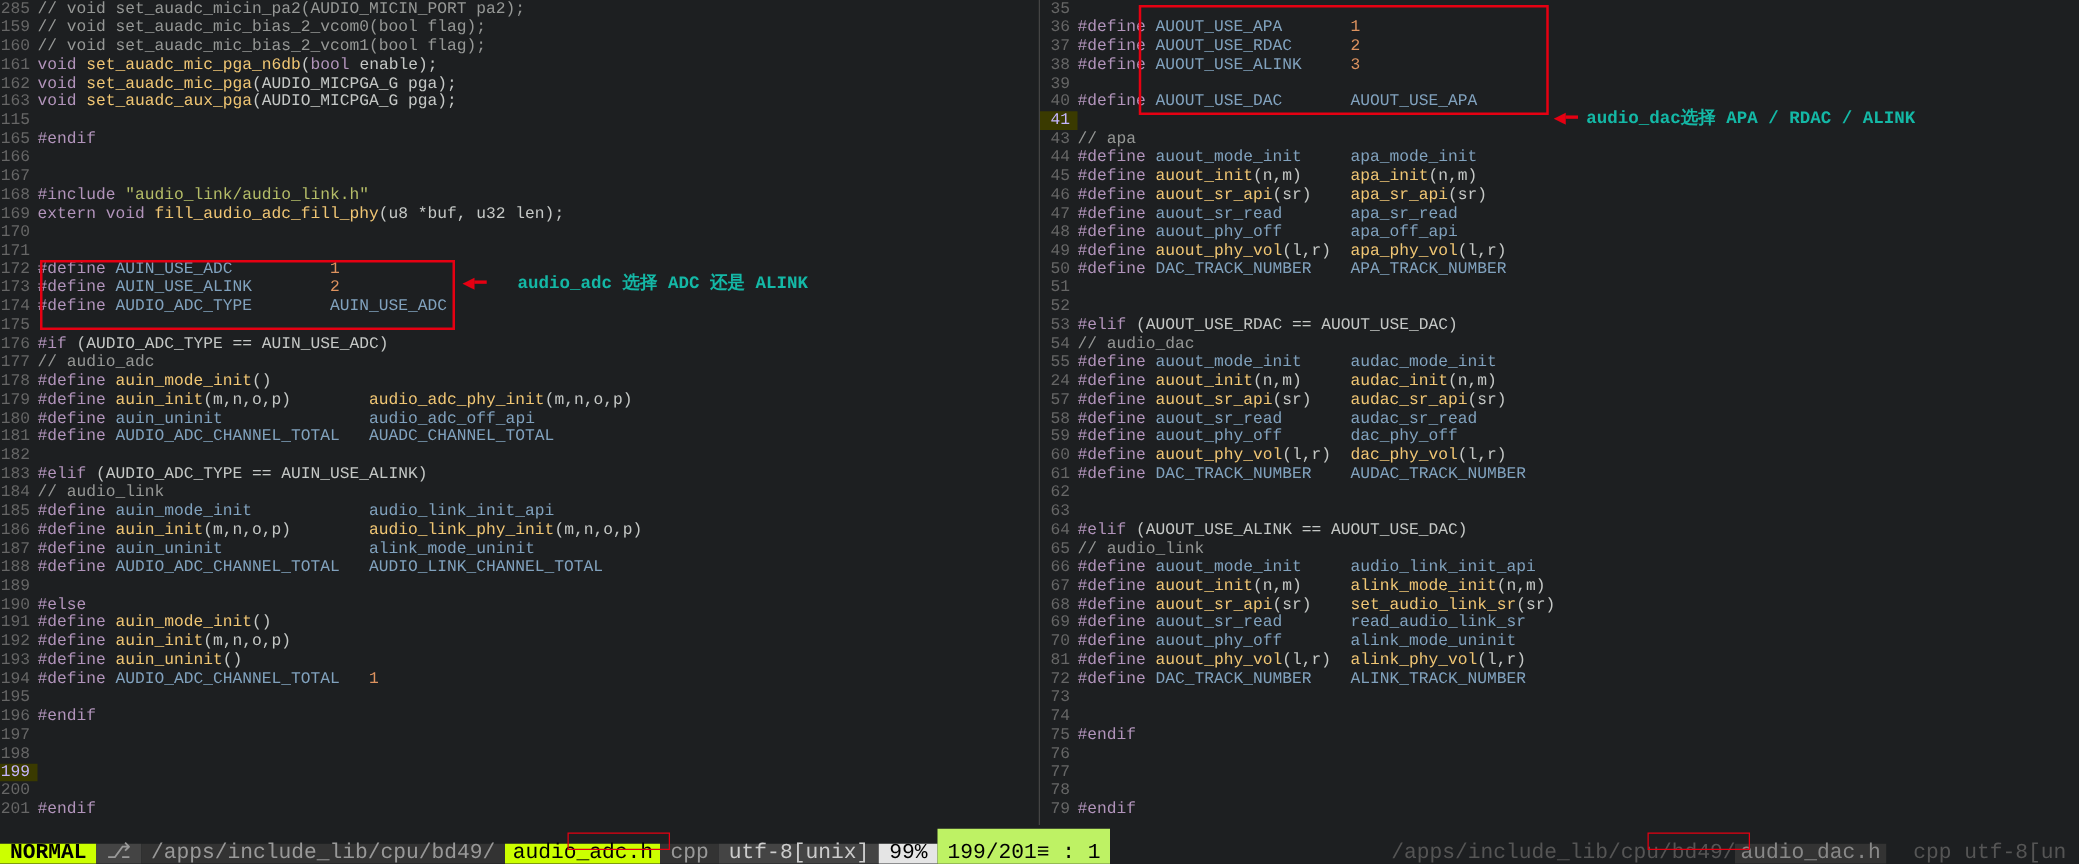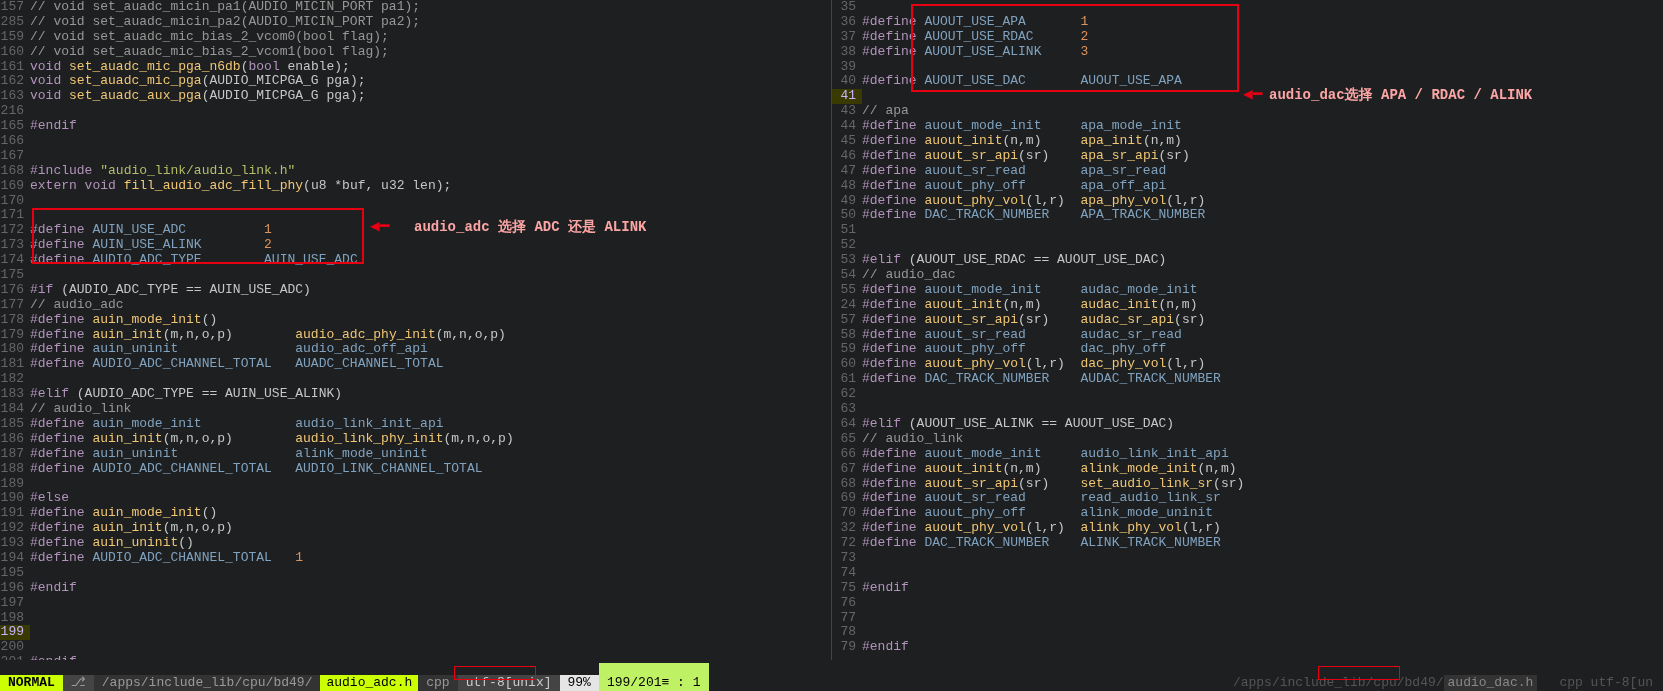--- a/index.html
+++ b/index.html
@@ -12,48 +12,47 @@
 .line{white-space:pre;height:14.9px}
 .code{display:inline}
 .c-comment{color:#969896}
 .c-define{color:#b294bb}
 .c-type{color:#b294bb}
 .c-func{color:#f0c674}
 .c-string{color:#b5bd68}
 .c-number{color:#de935f}
 .c-ident{color:#81a2be}
 .redbox{position:absolute;border:2px solid #e60012;pointer-events:none}
-.redtext{position:absolute;color:#fca5a5;font-weight:bold;font-size:14px;pointer-events:none}
+.redtext{position:absolute;color:#14b8a6;font-weight:bold;font-size:14px;pointer-events:none}
 .arrow{position:absolute;color:#e60012;font-weight:bold;font-size:16px;pointer-events:none}
-.statusbar{position:absolute;bottom:0;left:0;width:100%;height:16px;display:flex;font-size:13px;line-height:16px}
+.statusbar{position:absolute;bottom:0;left:0;width:100%;height:16px;display:flex;font-size:17px;line-height:16px}
 .sb-l{display:flex;align-items:center}
 .sb-r{display:flex;align-items:center;margin-left:auto;color:#666;padding-right:10px}
 .sb-normal{background:#ccff00;color:#000;padding:0 8px;font-weight:bold}
 .sb-branch{background:#444;color:#999;padding:0 8px}
 .sb-path{background:#333;color:#999;padding:0 8px}
 .sb-file{background:#ccff00;color:#000;padding:0 6px}
 .sb-ft{background:#333;color:#999;padding:0 8px}
 .sb-enc{background:#444;color:#ccc;padding:0 8px}
 .sb-pct{background:#e5e5e5;color:#000;padding:0 8px}
 .sb-pos{background:#bef264;color:#000;padding:12px 8px}
 .sb-right-path{color:#555}
 </style>
 </head>
 <body>
 
 <div class="editor">
   <div class="pane left" id="pane-left">
-      <div class="line"><span class="gutter">157</span><span class="code"><span class="c-comment">// void set_auadc_micin_pa1(AUDIO_MICIN_PORT pa1);</span></span></div>
       <div class="line"><span class="gutter">285</span><span class="code"><span class="c-comment">// void set_auadc_micin_pa2(AUDIO_MICIN_PORT pa2);</span></span></div>
       <div class="line"><span class="gutter">159</span><span class="code"><span class="c-comment">// void set_auadc_mic_bias_2_vcom0(bool flag);</span></span></div>
       <div class="line"><span class="gutter">160</span><span class="code"><span class="c-comment">// void set_auadc_mic_bias_2_vcom1(bool flag);</span></span></div>
       <div class="line"><span class="gutter">161</span><span class="code"><span class="c-type">void</span> <span class="c-func">set_auadc_mic_pga_n6db</span>(<span class="c-type">bool</span> enable);</span></div>
       <div class="line"><span class="gutter">162</span><span class="code"><span class="c-type">void</span> <span class="c-func">set_auadc_mic_pga</span>(AUDIO_MICPGA_G pga);</span></div>
       <div class="line"><span class="gutter">163</span><span class="code"><span class="c-type">void</span> <span class="c-func">set_auadc_aux_pga</span>(AUDIO_MICPGA_G pga);</span></div>
-      <div class="line"><span class="gutter">216</span><span class="code"><span class=""></span></span></div>
+      <div class="line"><span class="gutter">115</span><span class="code"><span class=""></span></span></div>
       <div class="line"><span class="gutter">165</span><span class="code"><span class="c-define">#endif</span></span></div>
       <div class="line"><span class="gutter">166</span><span class="code"><span class=""></span></span></div>
       <div class="line"><span class="gutter">167</span><span class="code"><span class=""></span></span></div>
       <div class="line"><span class="gutter">168</span><span class="code"><span class="c-define">#include</span> <span class="c-string">"audio_link/audio_link.h"</span></span></div>
       <div class="line"><span class="gutter">169</span><span class="code"><span class="c-type">extern void</span> <span class="c-func">fill_audio_adc_fill_phy</span>(u8 *buf, u32 len);</span></div>
       <div class="line"><span class="gutter">170</span><span class="code"><span class=""></span></span></div>
       <div class="line"><span class="gutter">171</span><span class="code"><span class=""></span></span></div>
       <div class="line"><span class="gutter">172</span><span class="code"><span class="c-define">#define</span> <span class="c-ident">AUIN_USE_ADC</span>          <span class="c-number">1</span></span></div>
       <div class="line"><span class="gutter">173</span><span class="code"><span class="c-define">#define</span> <span class="c-ident">AUIN_USE_ALINK</span>        <span class="c-number">2</span></span></div>
       <div class="line"><span class="gutter">174</span><span class="code"><span class="c-define">#define</span> <span class="c-ident">AUDIO_ADC_TYPE</span>        <span class="c-ident">AUIN_USE_ADC</span></span></div>
@@ -114,21 +113,21 @@
       <div class="line"><span class="gutter">61</span><span class="code"><span class="c-define">#define</span> <span class="c-ident">DAC_TRACK_NUMBER</span>    <span class="c-ident">AUDAC_TRACK_NUMBER</span></span></div>
       <div class="line"><span class="gutter">62</span><span class="code"><span class=""></span></span></div>
       <div class="line"><span class="gutter">63</span><span class="code"><span class=""></span></span></div>
       <div class="line"><span class="gutter">64</span><span class="code"><span class="c-define">#elif</span> (AUOUT_USE_ALINK == AUOUT_USE_DAC)</span></div>
       <div class="line"><span class="gutter">65</span><span class="code"><span class="c-comment">// audio_link</span></span></div>
       <div class="line"><span class="gutter">66</span><span class="code"><span class="c-define">#define</span> <span class="c-ident">auout_mode_init</span>     <span class="c-ident">audio_link_init_api</span></span></div>
       <div class="line"><span class="gutter">67</span><span class="code"><span class="c-define">#define</span> <span class="c-func">auout_init</span>(n,m)     <span class="c-func">alink_mode_init</span>(n,m)</span></div>
       <div class="line"><span class="gutter">68</span><span class="code"><span class="c-define">#define</span> <span class="c-func">auout_sr_api</span>(sr)    <span class="c-func">set_audio_link_sr</span>(sr)</span></div>
       <div class="line"><span class="gutter">69</span><span class="code"><span class="c-define">#define</span> <span class="c-ident">auout_sr_read</span>       <span class="c-ident">read_audio_link_sr</span></span></div>
       <div class="line"><span class="gutter">70</span><span class="code"><span class="c-define">#define</span> <span class="c-ident">auout_phy_off</span>       <span class="c-ident">alink_mode_uninit</span></span></div>
-      <div class="line"><span class="gutter">32</span><span class="code"><span class="c-define">#define</span> <span class="c-func">auout_phy_vol</span>(l,r)  <span class="c-func">alink_phy_vol</span>(l,r)</span></div>
+      <div class="line"><span class="gutter">81</span><span class="code"><span class="c-define">#define</span> <span class="c-func">auout_phy_vol</span>(l,r)  <span class="c-func">alink_phy_vol</span>(l,r)</span></div>
       <div class="line"><span class="gutter">72</span><span class="code"><span class="c-define">#define</span> <span class="c-ident">DAC_TRACK_NUMBER</span>    <span class="c-ident">ALINK_TRACK_NUMBER</span></span></div>
       <div class="line"><span class="gutter">73</span><span class="code"><span class=""></span></span></div>
       <div class="line"><span class="gutter">74</span><span class="code"><span class=""></span></span></div>
       <div class="line"><span class="gutter">75</span><span class="code"><span class="c-define">#endif</span></span></div>
       <div class="line"><span class="gutter">76</span><span class="code"><span class=""></span></span></div>
       <div class="line"><span class="gutter">77</span><span class="code"><span class=""></span></span></div>
       <div class="line"><span class="gutter">78</span><span class="code"><span class=""></span></span></div>
       <div class="line"><span class="gutter">79</span><span class="code"><span class="c-define">#endif</span></span></div>
     </div>
 </div>

